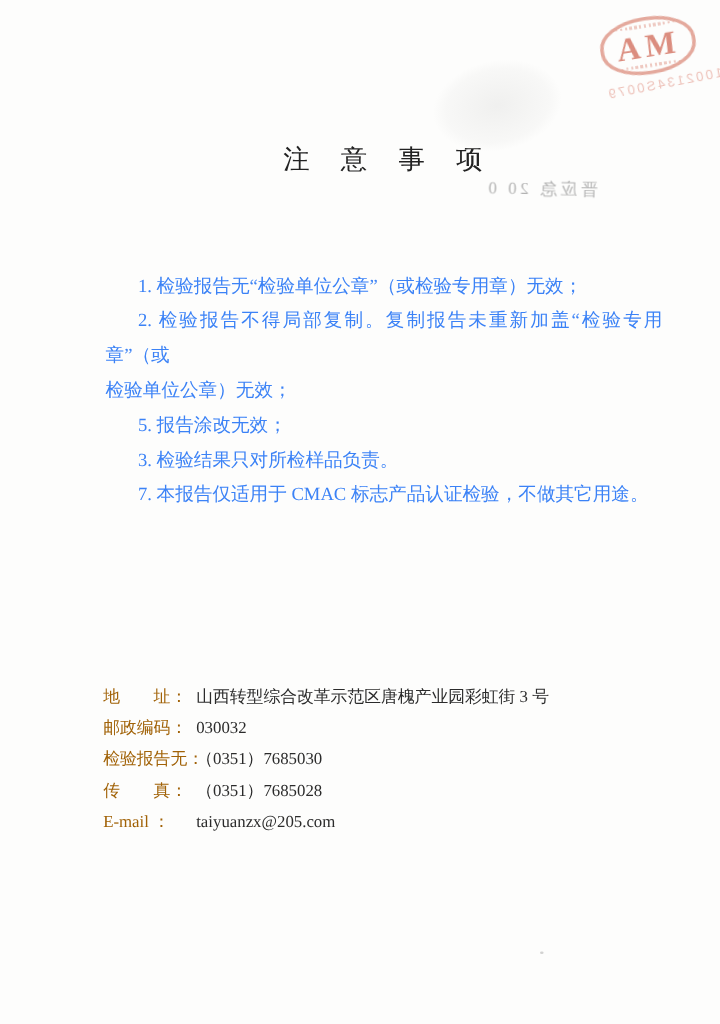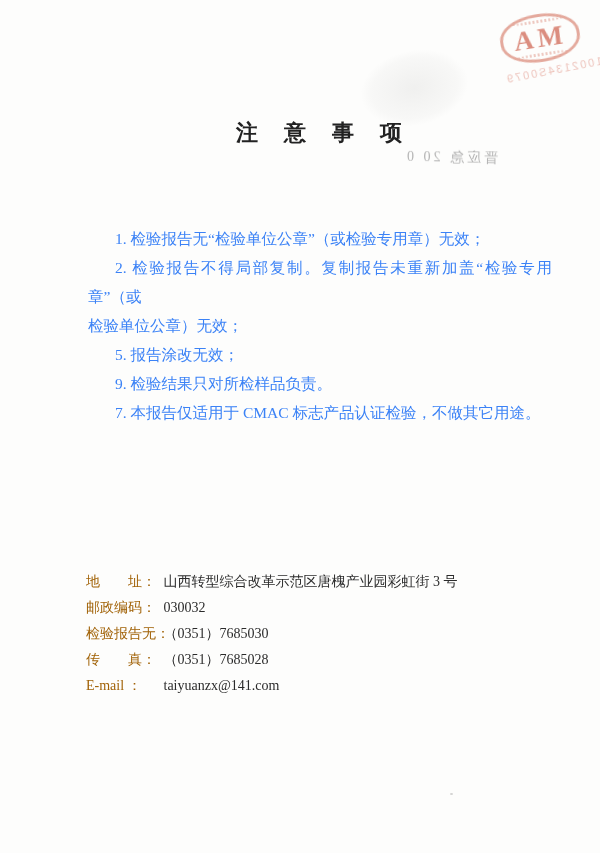--- a/index.html
+++ b/index.html
@@ -13,21 +13,21 @@
     font-family: "Liberation Serif", "DejaVu Serif", serif;
     color: #2b2b2b;
   }
 
   
   .title {
     position: absolute;
     left: 236px;
     top: 118px;
     font-size: 22px;
-    font-weight: 700;
+    font-weight: 400;
     letter-spacing: 26px;
     color: #222;
     white-space: nowrap;
   }
 
   
   .ghost-blob {
     position: absolute;
     left: 342px;
     top: 38px;
@@ -167,21 +167,21 @@
 
   <h1 class="title">注意事项</h1>
 
   <div class="ghost-text">晋应急 20 0</div>
 
   <div class="notices">
     <p>1. 检验报告无“检验单位公章”（或检验专用章）无效；</p>
     <p>2. 检验报告不得局部复制。复制报告未重新加盖“检验专用章”（或
 检验单位公章）无效；</p>
     <p>5. 报告涂改无效；</p>
-    <p>9. 检验结果只对所检样品负责。</p>
+    <p>3. 检验结果只对所检样品负责。</p>
     <p>7. 本报告仅适用于 CMAC 标志产品认证检验，不做其它用途。</p>
   </div>
 
   <div class="contact">
     <div class="contact-row">
       <span class="contact-label">地　　址：</span>
       <span class="contact-value">山西转型综合改革示范区唐槐产业园彩虹街 3 号</span>
     </div>
     <div class="contact-row">
       <span class="contact-label">邮政编码：</span>
@@ -190,19 +190,19 @@
     <div class="contact-row">
       <span class="contact-label">检验报告无：</span>
       <span class="contact-value">（0351）7685030</span>
     </div>
     <div class="contact-row">
       <span class="contact-label">传　　真：</span>
       <span class="contact-value">（0351）7685028</span>
     </div>
     <div class="contact-row">
       <span class="contact-label">E-mail ：</span>
-      <span class="contact-value">taiyuanzx@141.com</span>
+      <span class="contact-value">taiyuanzx@205.com</span>
     </div>
   </div>
 
   <div class="speck"></div>
 
 </div>
 
 </body></html>

